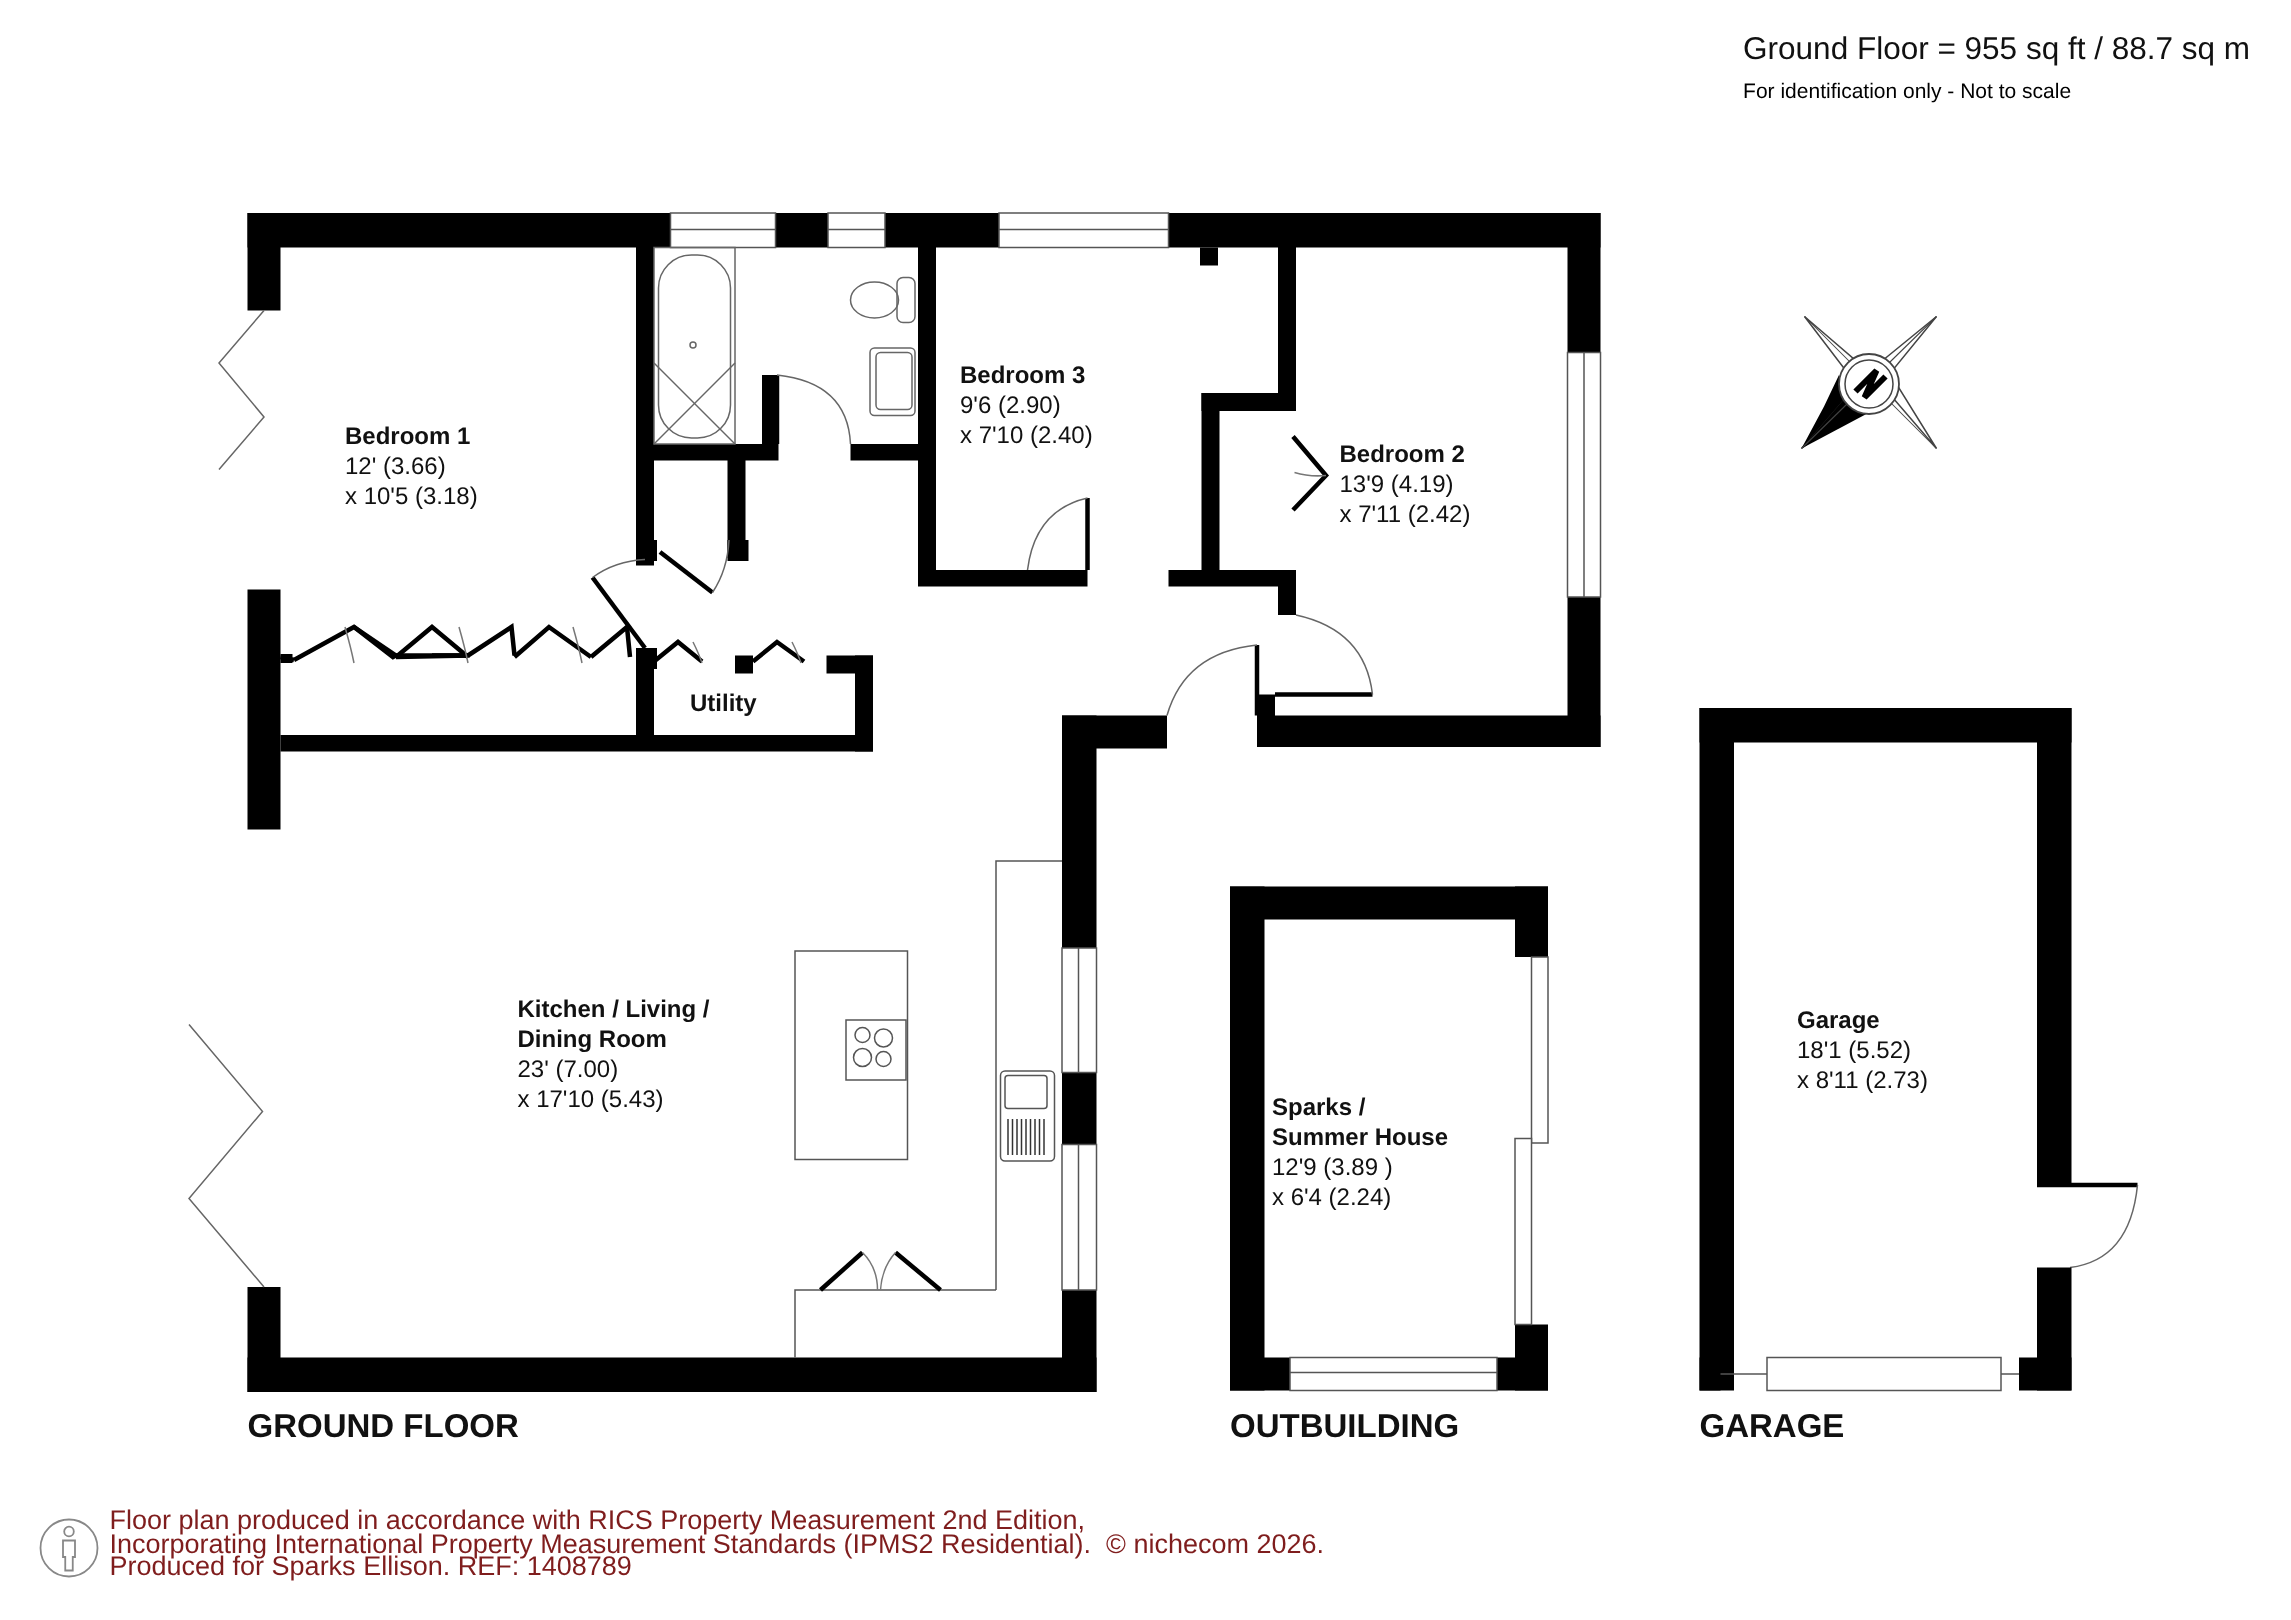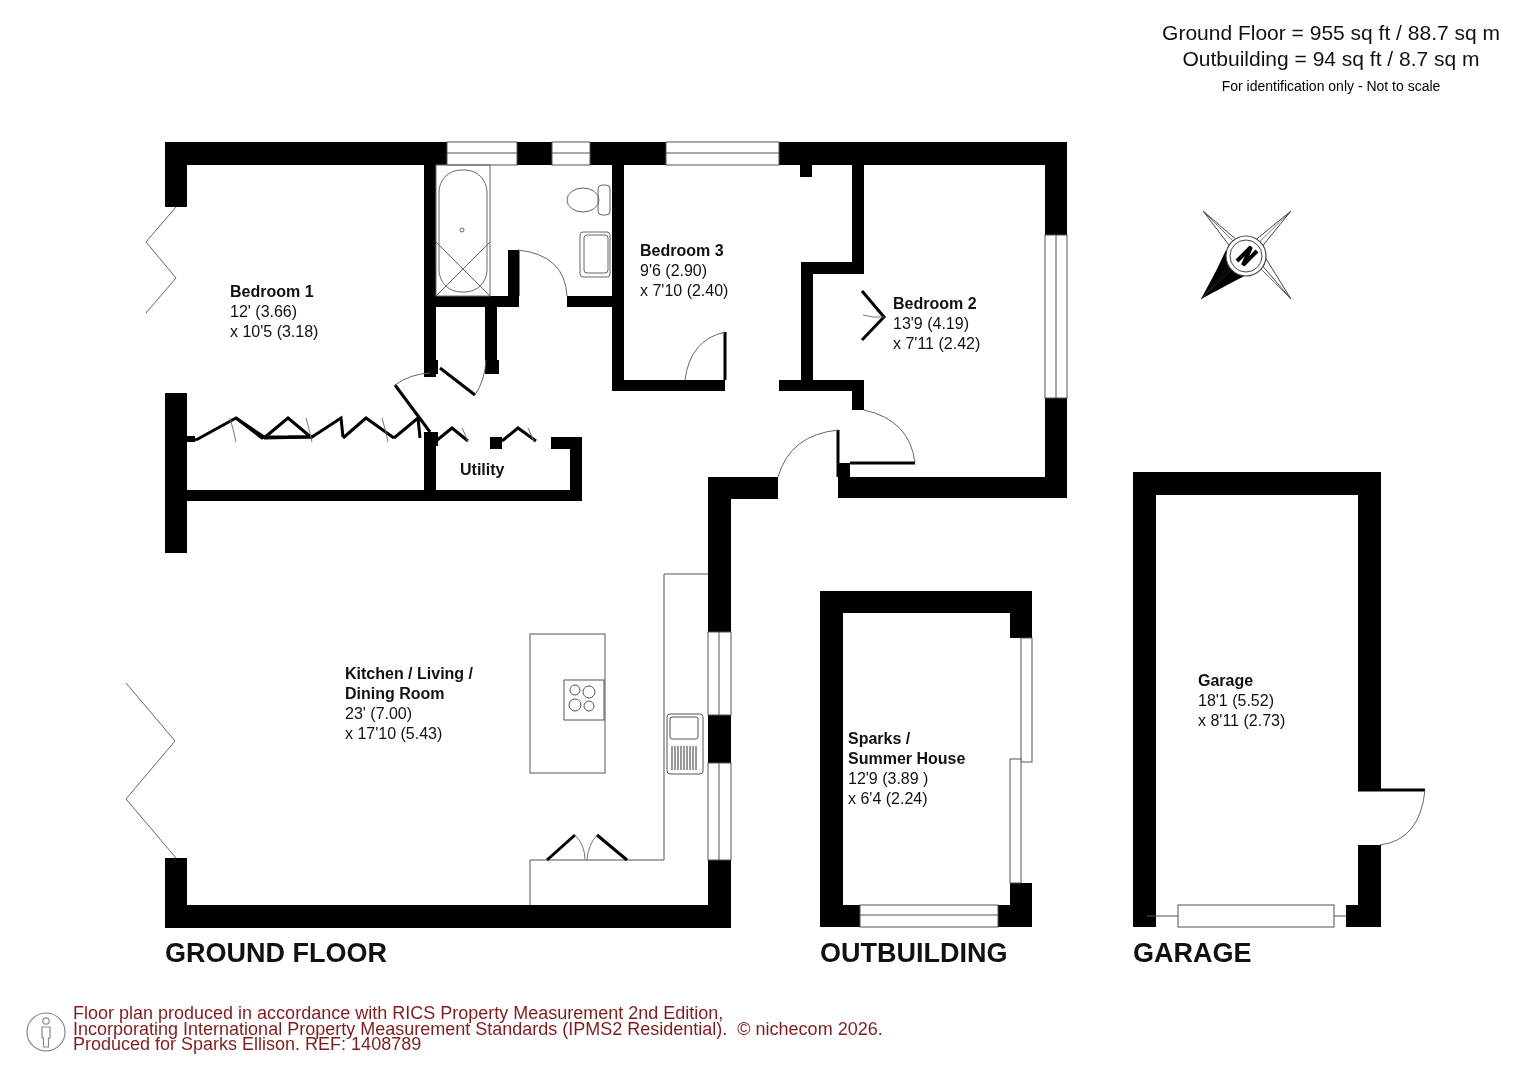--- a/index.html
+++ b/index.html
@@ -1,23 +1,23 @@
 <!DOCTYPE html>
 <html><head>
 <meta charset="utf-8">
 <style>
   html, body { margin: 0; padding: 0; background: #ffffff; }
   body { width: 1527px; height: 1080px; position: relative; overflow: hidden; font-family: "Liberation Sans", sans-serif; color: #000; }
   #plan { position: absolute; left: 0; top: 0; }
-  .areas { position: absolute; right: 27px; top: 20px; text-align: center; }
+  .areas { position: absolute; right: 27px; top: 20px; text-align: left; }
   .areas .line { font-size: 21px; line-height: 26px; color: #111; }
   .areas .note { font-size: 14px; margin-top: 6px; color: #000000; }
   .label { position: absolute; text-align: left; font-size: 16px; line-height: 20px; color: #111; }
   .label .name { font-weight: bold; }
-  .section { position: absolute; font-weight: bold; font-size: 27px; color: #111; }
+  .section { position: absolute; font-weight: bold; font-size: 22px; color: #111; }
   .footer { position: absolute; left: 73px; top: 1006px; font-size: 18px; line-height: 15.5px; color: #7f1d1d; }
   .footer .copy { margin-left: 10px; }
   .person { position: absolute; left: 26px; top: 1011px; }
 </style>
 </head>
 <body>
 
 <svg id="plan" width="1527" height="1080" viewBox="0 0 1527 1080" xmlns="http://www.w3.org/2000/svg">
 
   <g fill="#000">
@@ -224,21 +224,20 @@
     <line x1="-43" y1="-45" x2="45" y2="43" stroke="#444" stroke-width="0.7"></line>
     <line x1="45" y1="-45" x2="-45" y2="43" stroke="#444" stroke-width="0.7"></line>
     <circle cx="0" cy="0" r="20" fill="#fff" stroke="#444" stroke-width="1.2"></circle>
     <circle cx="0" cy="0" r="16" fill="#fff" stroke="#444" stroke-width="1"></circle>
     <path d="M-9,5 L5,-9 L-3,9 L11,-5" fill="none" stroke="#000" stroke-width="4" stroke-linejoin="miter"></path>
   </g>
 </svg>
 
 <div class="areas">
   <div class="line">Ground Floor = 955 sq ft / 88.7 sq m</div>
-  <div class="line">Outbuilding = 94 sq ft / 8.7 sq m</div>
   <div class="note">For identification only - Not to scale</div>
 </div>
 
 <div class="label" style="left:230px; top:282px; width:120px;">
   <div class="name">Bedroom 1</div>
   <div>12' (3.66)</div>
   <div>x 10'5 (3.18)</div>
 </div>
 <div class="label" style="left:640px; top:241px; width:125px;">
   <div class="name">Bedroom 3</div>

